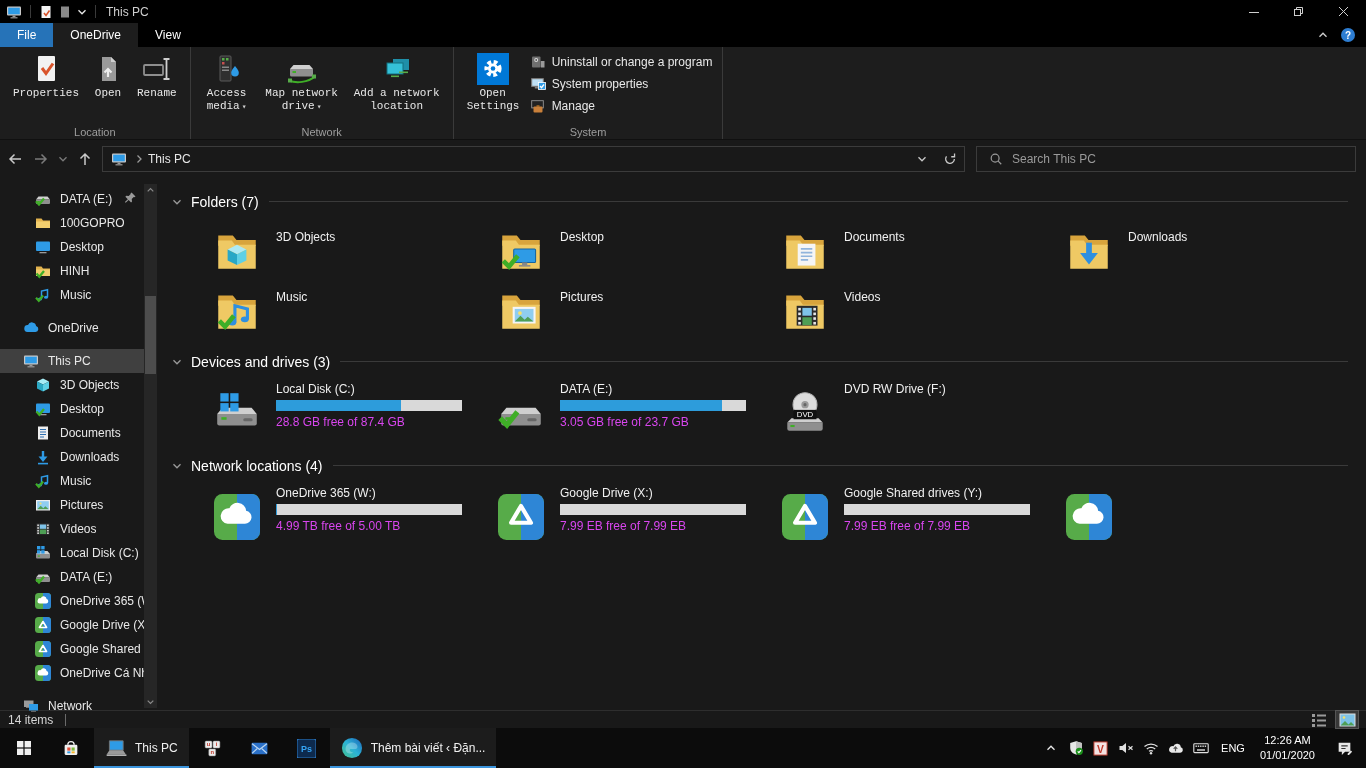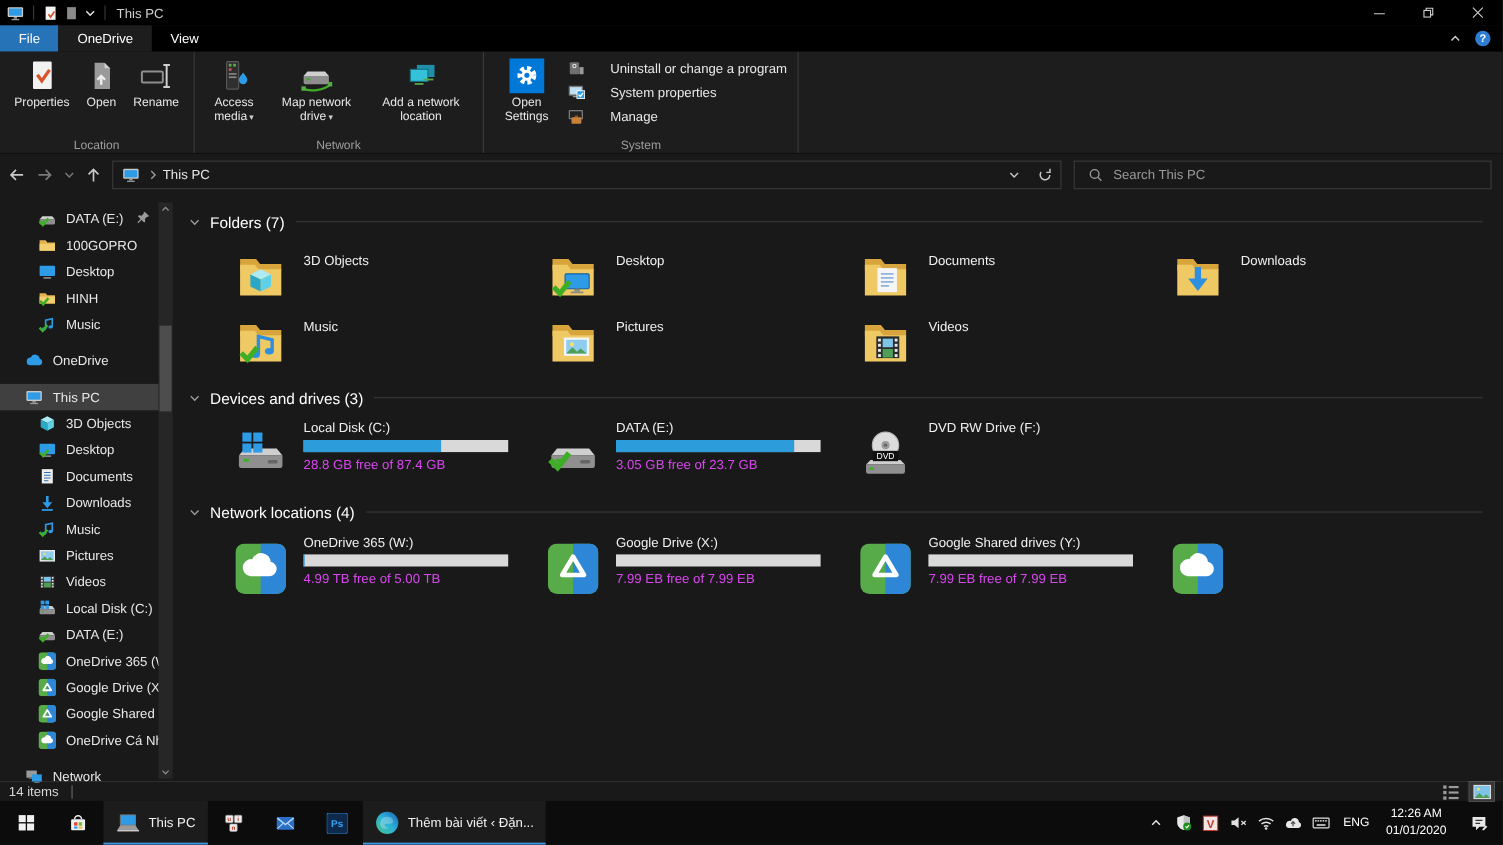--- a/index.html
+++ b/index.html
@@ -25,27 +25,27 @@
   
   .tabrow { height:24px; background:#000; display:flex; align-items:stretch; flex:none; }
   .tab { padding:0 17px; display:flex; align-items:center; color:#fff; font-size:12px; }
   .tab.accent { background:var(--accent); }
   .tab.active { background:#1d1d1d; }
   .tabrow-right { margin-left:auto; display:flex; align-items:center; gap:12px; padding-right:10px; color:#cfcfcf; }
 
   
   .ribbon { height:93px; background:#1d1d1d; display:flex; flex:none; border-bottom:1px solid #101010; }
   .ribbon-group { position:relative; display:flex; padding:2px 6px 16px 6px; border-right:1px solid #3a3a3a; }
-  .big-row { display:flex; align-items:flex-end; }
+  .big-row { display:flex; align-items:flex-end;font-family:Liberation Mono, monospace; }
   .rib-big { display:flex; flex-direction:column; align-items:center; padding:3px 7px 0 7px; height:74px; }
   .rib-big .icon { height:33px; display:flex; align-items:center; }
   .rb-text { margin-top:2px; font-size:11px; line-height:1.2; text-align:center; color:#e8e8e8; }
   .dd-arrow { font-size:8px; color:#cfcfcf; margin-left:2px; }
   .small-col { display:flex; flex-direction:column; padding:4px 4px; gap:5px; }
-  .rib-small { display:flex; align-items:center; gap:23px; height:17px; white-space:nowrap; }
+  .rib-small { display:flex; align-items:center; gap:6px; height:17px; white-space:nowrap; }
   .grp-label { position:absolute; bottom:1px; left:0; right:0; text-align:center; font-size:11px; color:#9d9d9d; }
   .ribbon-group:nth-child(2) .rib-big:nth-child(1) .rb-text { max-width:46px; }
   .ribbon-group:nth-child(2) .rib-big:nth-child(2) .rb-text { max-width:76px; }
   .ribbon-group:nth-child(2) .rib-big:nth-child(3) .rb-text { max-width:86px; }
   .ribbon-group:nth-child(3) .rib-big:nth-child(1) .rb-text { max-width:52px; }
 
   
   .navrow { height:38px; display:flex; align-items:center; background:#191919; padding:0 10px 0 2px; flex:none; }
   .nav-btn { width:26px; height:26px; display:flex; align-items:center; justify-content:center; color:#c9c9c9; }
   .nav-btn.dim { color:#7a7a7a; }

